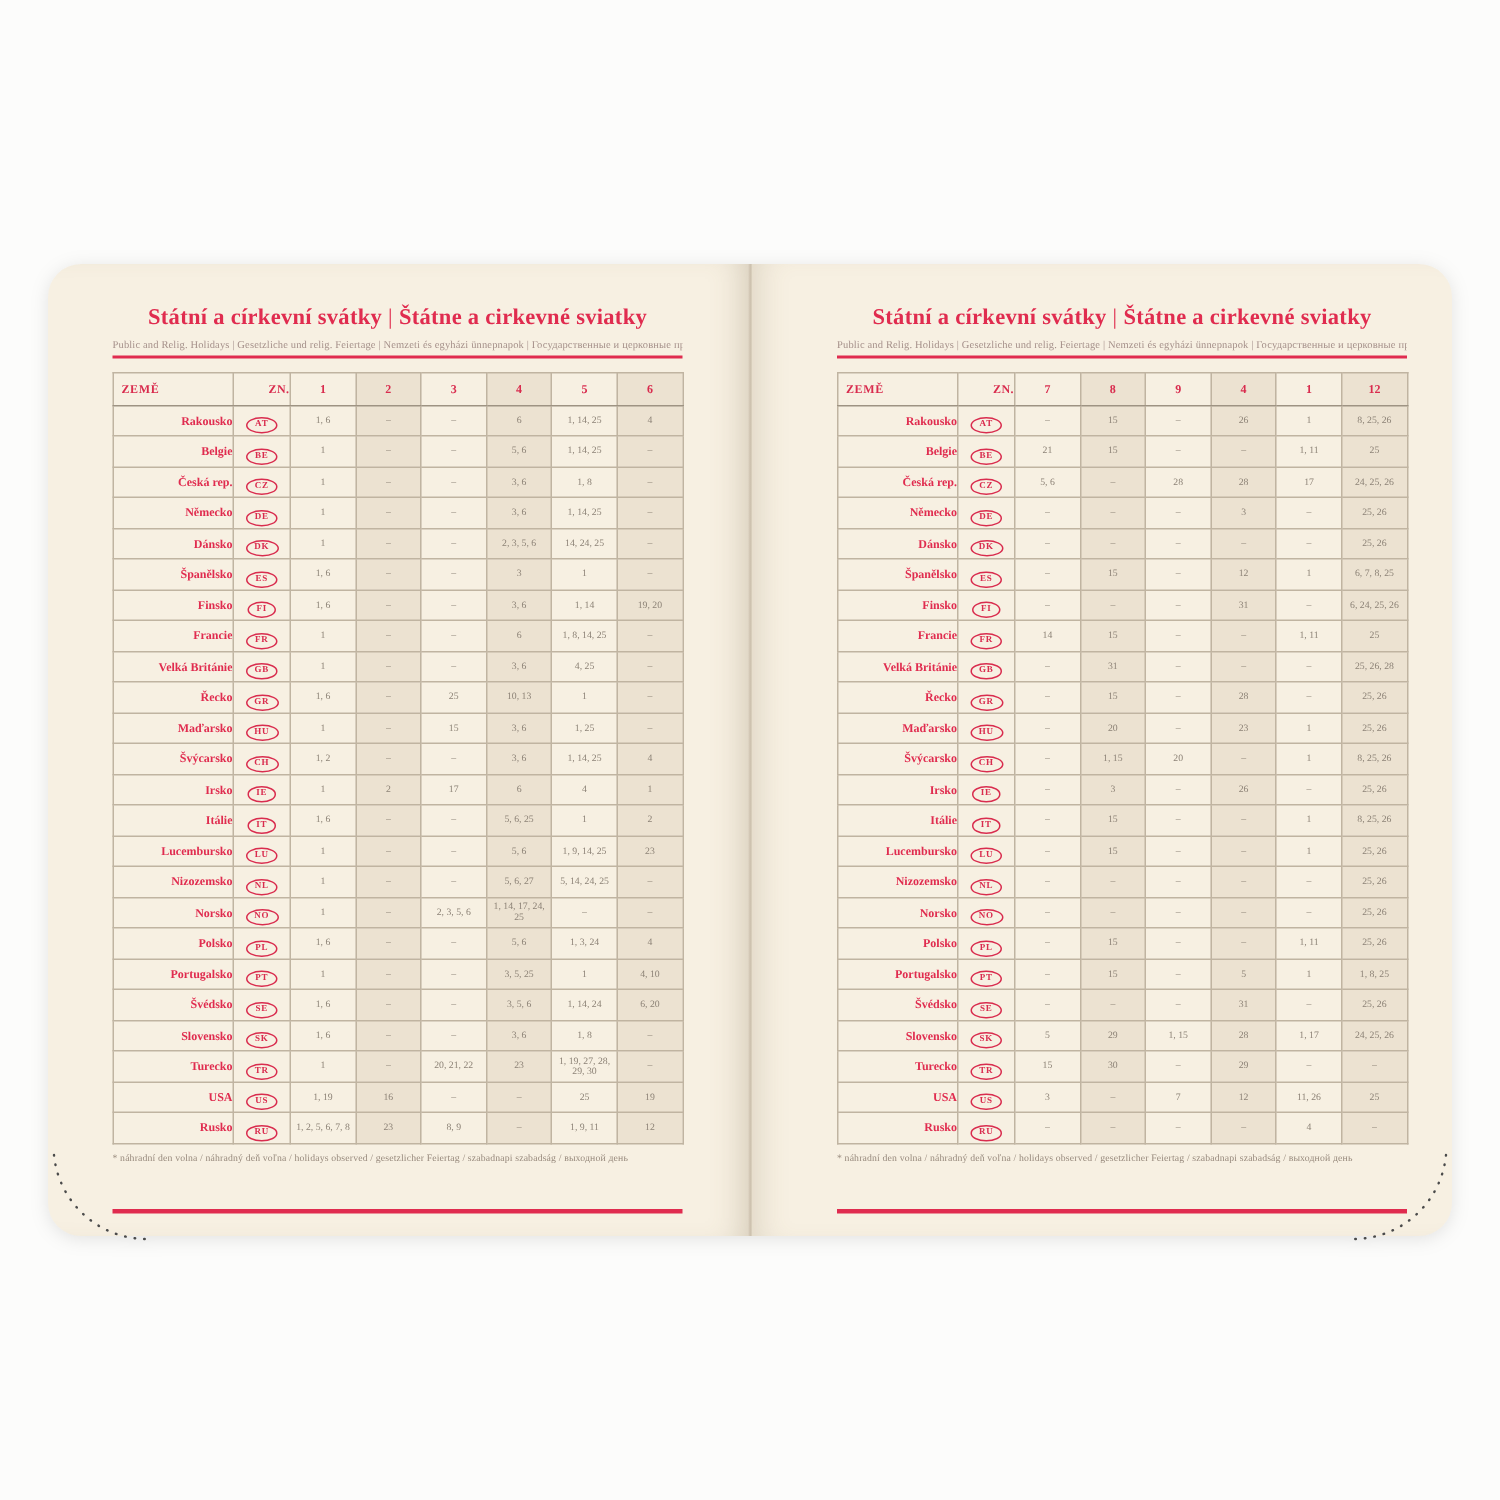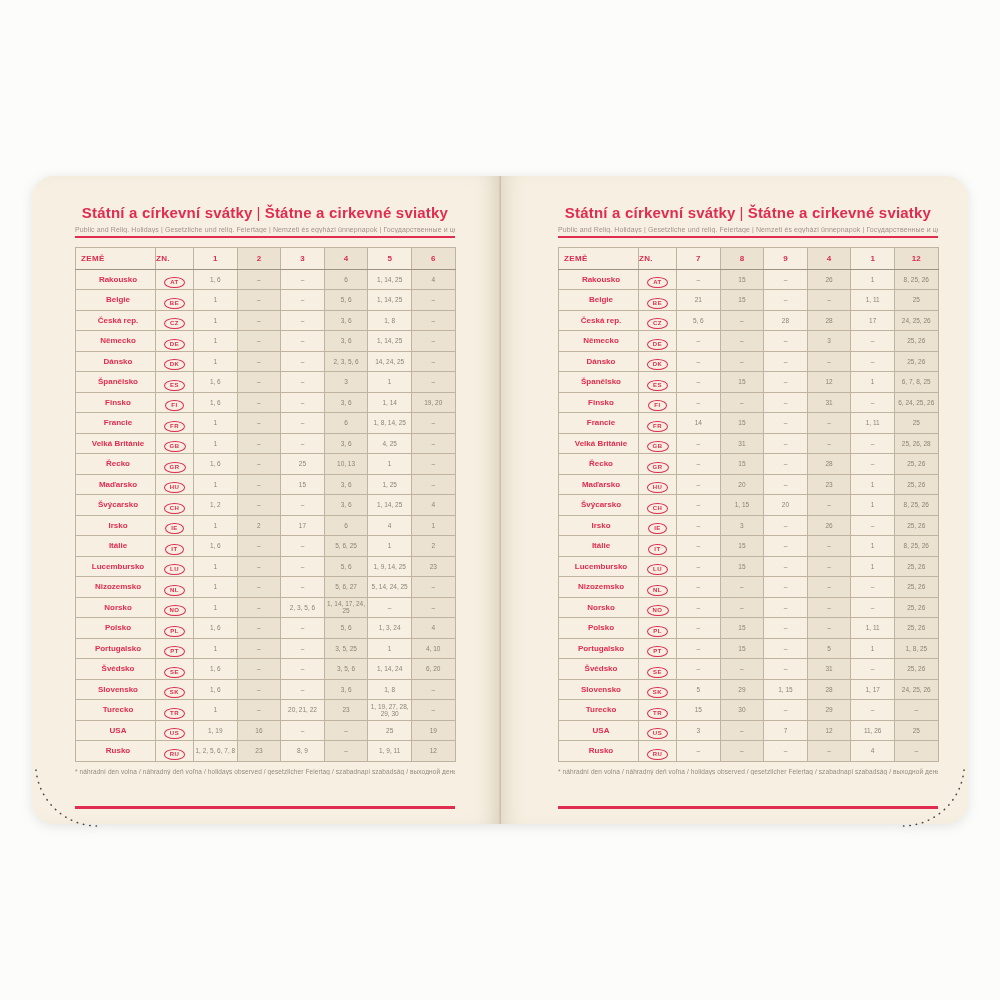--- a/index.html
+++ b/index.html
@@ -4,21 +4,21 @@
 <style>
   html,body{margin:0;padding:0;}
   body{
     width:1000px;height:1000px;position:relative;
     background:#fcfcfb;
     font-family:"Liberation Sans", sans-serif;
     overflow:hidden;
   }
   .book{position:absolute;left:32px;top:176px;width:936px;height:648px;
     filter:drop-shadow(0 2px 6px rgba(0,0,0,.10));}
-  .page{position:absolute;top:0;width:468px;height:648px;background:#f7f0e2;}
+  .page{position:absolute;top:0;width:468px;height:648px;background:#f7f0e2;font-family:Liberation Serif, serif;}
   .page.left{left:0;border-radius:22px 0 0 22px;
     box-shadow:inset -18px 0 22px -14px rgba(120,100,70,.28);}
   .page.right{left:468px;border-radius:0 22px 22px 0;
     box-shadow:inset 18px 0 22px -14px rgba(120,100,70,.22);}
   .spine{position:absolute;left:467px;top:0;width:2px;height:648px;background:linear-gradient(to right,#d8cdbc,#c9bda9);}
   .page-inner{position:relative;height:100%;}
   .page.left  .page-inner{padding:28px 45px 0 43px;}
   .page.right .page-inner{padding:28px 30px 0 58px;}
 
   .page-title{
@@ -41,24 +41,24 @@
   .holiday-table col.c-m{width:43.6px;}
   .holiday-table th,.holiday-table td{
     border:0.8px solid #c0b4a1;
     padding:0;vertical-align:middle;height:19.5px;
   }
   .holiday-table thead th{
     color:#d92c4e;font-size:8px;font-weight:bold;height:21px;
     border-bottom:1.2px solid #9e9383;
   }
   .holiday-table th.h-name{text-align:left;padding-left:5px;letter-spacing:.4px;margin-top:44px;}
-  .holiday-table th.h-code{text-align:left;letter-spacing:.3px;}
+  .holiday-table th.h-code{text-align:right;letter-spacing:.3px;}
   .holiday-table th.h-month{text-align:center;}
   td.name-cell{
-    color:#e02c4f;font-weight:bold;font-size:8px;text-align:center;padding-left:5px;
+    color:#e02c4f;font-weight:bold;font-size:8px;text-align:right;padding-left:5px;
     white-space:nowrap;overflow:hidden;
   }
   td.code-cell{text-align:center;}
   .code-badge{
     display:inline-block;border:1px solid #d92c4e;border-radius:50%;
     color:#d92c4e;font-size:6px;font-weight:bold;letter-spacing:.5px;
     padding:1px 5px;line-height:7px;background:transparent;
   }
   td.val-cell{
     color:#8d8377;font-size:6.5px;text-align:center;line-height:7px;

